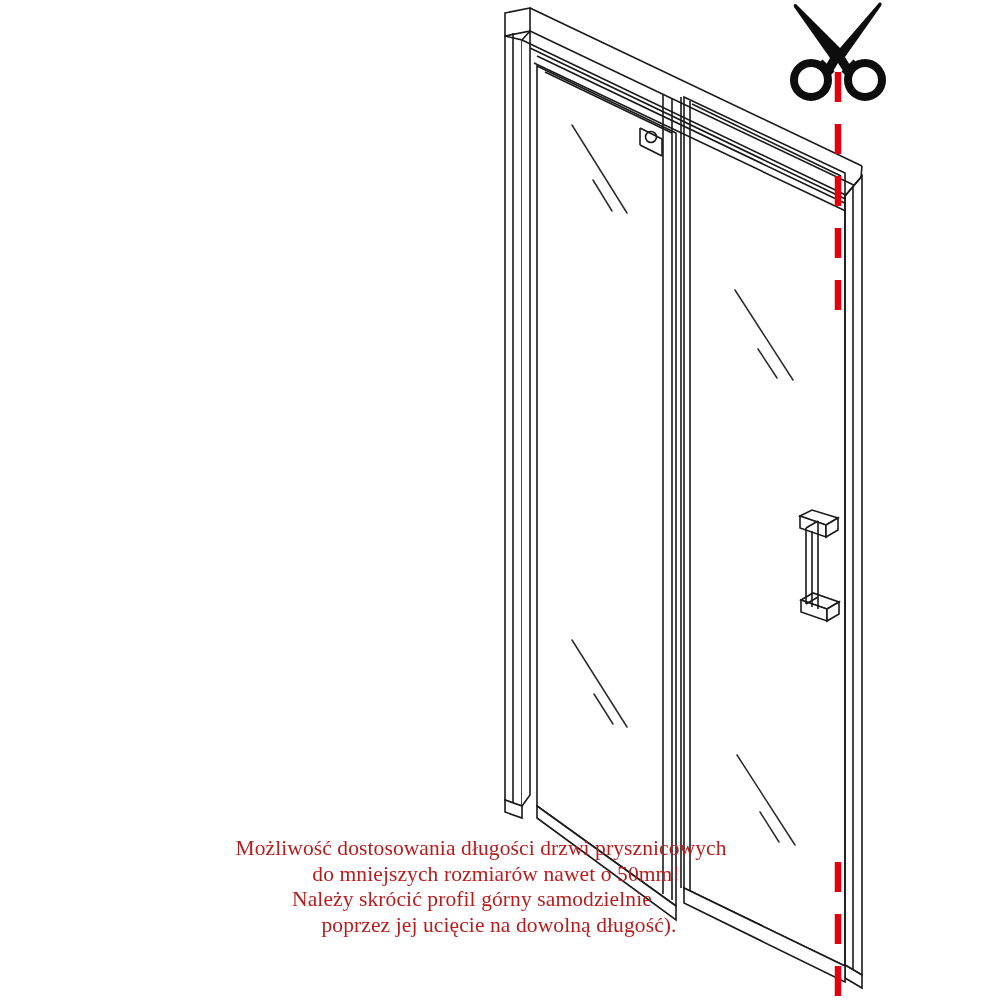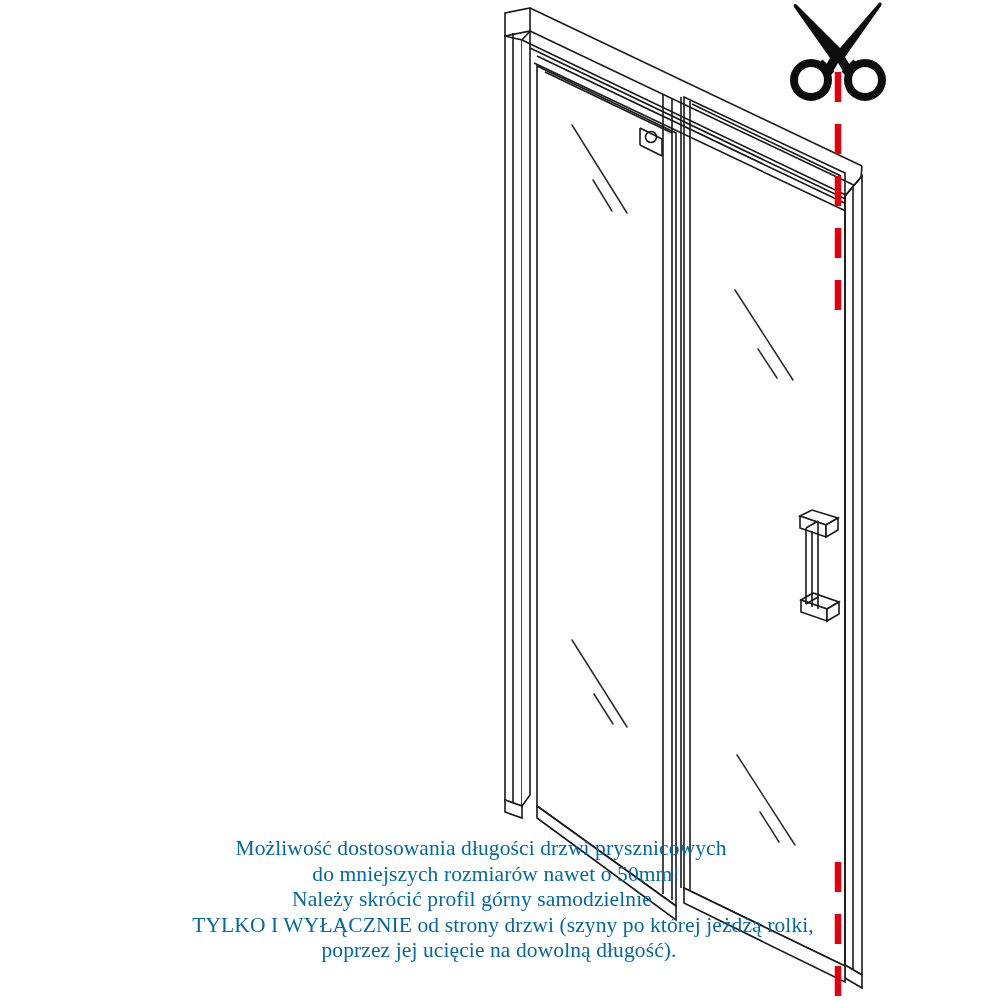--- a/index.html
+++ b/index.html
@@ -28,21 +28,21 @@
   }
   .caption {
     position: absolute;
     left: 0;
     top: 836px;
     width: 1000px;
     text-align: center;
     font-family: "Liberation Serif", serif;
     font-size: 21.5px;
     line-height: 25.5px;
-    color: #0369a1;
+    color: #b91c1c;
     letter-spacing: 0.1px;
   }
   .caption .line {
     display: block;
     white-space: pre;
   }
   .caption .line.l1 { margin-left: -38px; }
   .caption .line.l2 { margin-left: -8px; }
   .caption .line.l3 { margin-left: -56px; }
   .caption .line.l4 { margin-left: 6px; }
@@ -157,17 +157,16 @@
       <path d="M820 62 L832 74" stroke="#0d0d0d" stroke-width="7"></path>
       <path d="M856 62 L844 74" stroke="#0d0d0d" stroke-width="7"></path>
     </g>
 
   </svg>
 
   <div class="caption">
     <span class="line l1">Możliwość dostosowania długości drzwi prysznicowych</span>
     <span class="line l2">do mniejszych rozmiarów nawet o 50mm!</span>
     <span class="line l3">Należy skrócić profil górny samodzielnie</span>
-    <span class="line l4">TYLKO I WYŁĄCZNIE od strony drzwi (szyny po której jeżdżą rolki,</span>
     <span class="line l5">poprzez jej ucięcie na dowolną długość).</span>
   </div>
 
 </div>
 
 </body></html>

